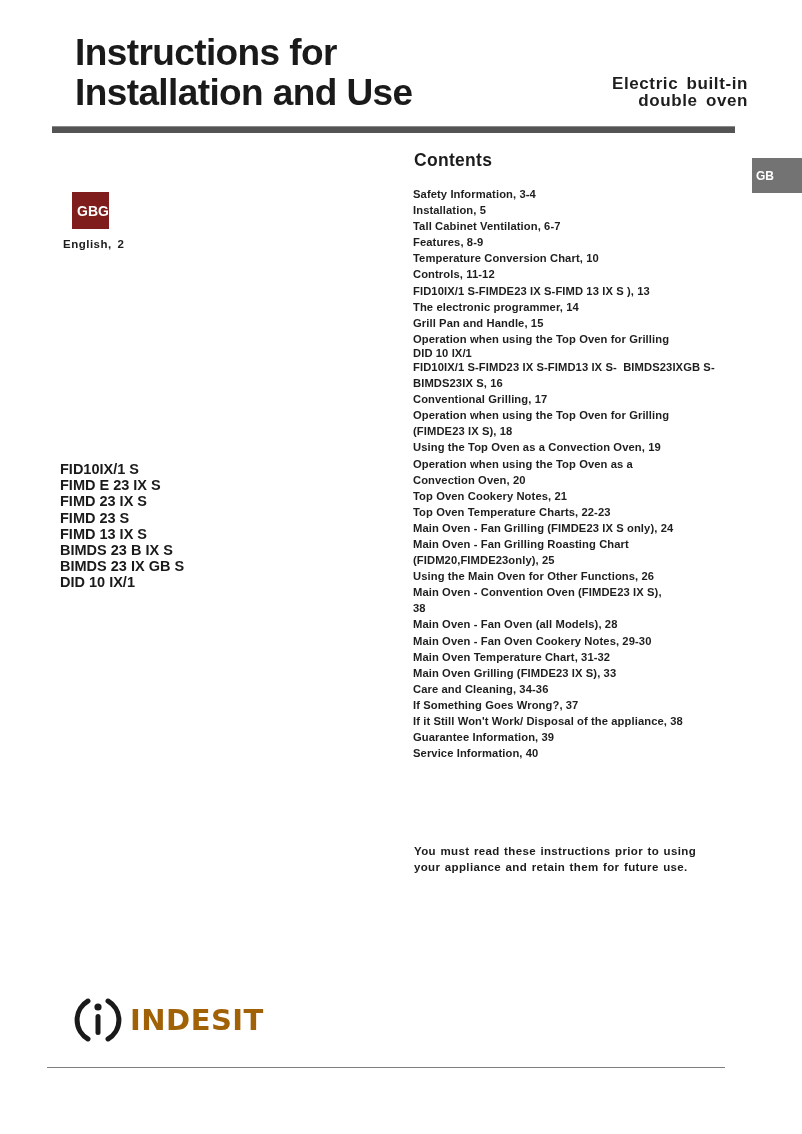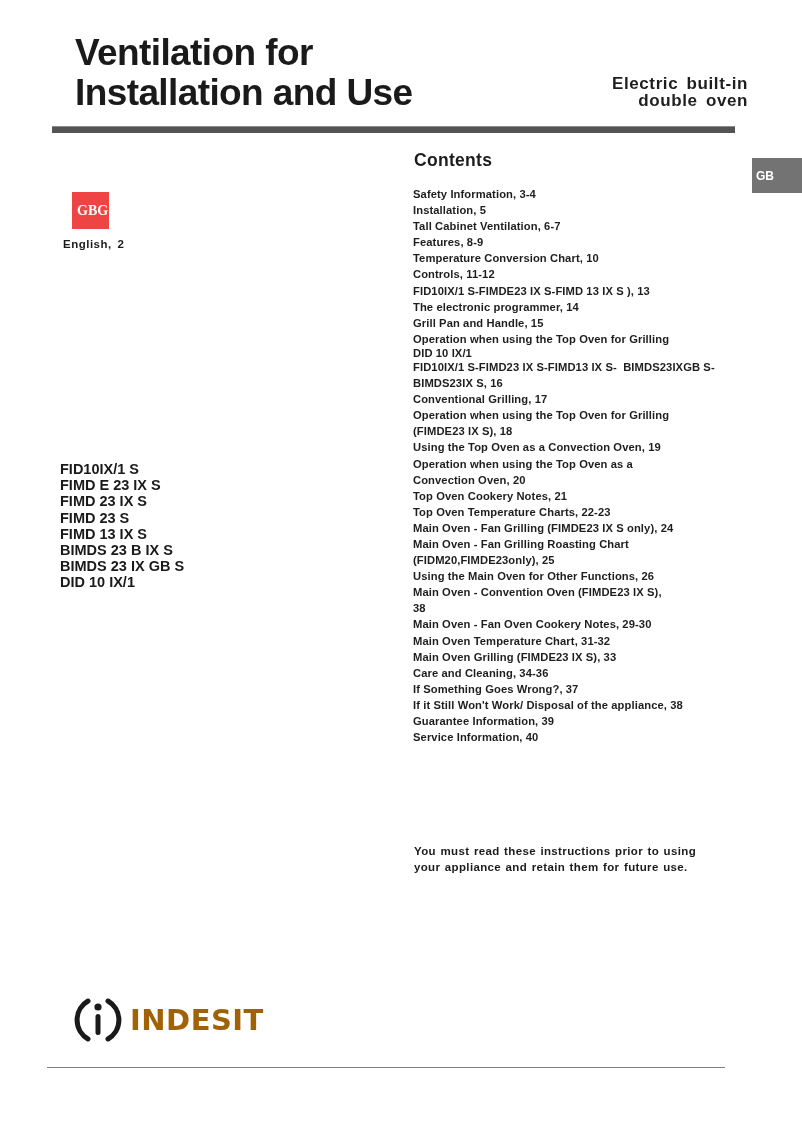--- a/index.html
+++ b/index.html
@@ -21,22 +21,22 @@
       position: absolute; left: 52px; top: 126px; width: 683px; height: 7px;
       background: #545454; border-top: 1px solid #8a8a8a; box-sizing: border-box;
     }
     .lang-tab {
       position: absolute; left: 752px; top: 158px; width: 50px; height: 35px;
       background: #737373; color: #fff; font-weight: bold; font-size: 12px;
       box-sizing: border-box; padding: 11px 0 0 4px;
     }
     .lang-badge {
       position: absolute; left: 72px; top: 192px; width: 37px; height: 37px;
-      background: #ef4444; color: #fff; font-weight: bold; font-size: 14px;
-      box-sizing: border-box; padding: 11px 0 0 5px; overflow: hidden; white-space: nowrap; font-family: Liberation Serif, serif;
+      background: #7f1d1d; color: #fff; font-weight: bold; font-size: 14px;
+      box-sizing: border-box; padding: 11px 0 0 5px; overflow: hidden; white-space: nowrap;
     }
     .lang-label {
       position: absolute; left: 63px; top: 238px; font-size: 11.5px; font-weight: bold;
       letter-spacing: 0.5px; word-spacing: 2px;
     }
     .models {
       position: absolute; left: 60px; top: 461px; font-size: 14.5px; font-weight: bold;
       line-height: 16.2px; color: #1a1a1a;
     }
     .models div { white-space: nowrap; }
@@ -63,21 +63,21 @@
       font-family: "DejaVu Sans", sans-serif;
     }
     .bottom-rule {
       position: absolute; left: 47px; top: 1067px; width: 678px; height: 1px; background: #7e7e7e;
     }
   </style>
 </head>
 <body>
 
 <div class="title">
-  <div>Ventilation for</div>
+  <div>Instructions for</div>
   <div>Installation and Use</div>
 </div>
 
 <div class="subtitle">
   <div>Electric built-in</div>
   <div>double oven</div>
 </div>
 
 <div class="top-rule"></div>
 
@@ -120,20 +120,21 @@
   <div>Operation when using the Top Oven as a</div>
   <div>Convection Oven, 20</div>
   <div>Top Oven Cookery Notes, 21</div>
   <div>Top Oven Temperature Charts, 22-23</div>
   <div>Main Oven - Fan Grilling (FIMDE23 IX S only), 24</div>
   <div>Main Oven - Fan Grilling Roasting Chart</div>
   <div>(FIDM20,FIMDE23only), 25</div>
   <div>Using the Main Oven for Other Functions, 26</div>
   <div>Main Oven - Convention Oven (FIMDE23 IX S),</div>
   <div>38</div>
+  <div>Main Oven - Fan Oven (all Models), 28</div>
   <div>Main Oven - Fan Oven Cookery Notes, 29-30</div>
   <div>Main Oven Temperature Chart, 31-32</div>
   <div>Main Oven Grilling (FIMDE23 IX S), 33</div>
   <div>Care and Cleaning, 34-36</div>
   <div>If Something Goes Wrong?, 37</div>
   <div>If it Still Won't Work/ Disposal of the appliance, 38</div>
   <div>Guarantee Information, 39</div>
   <div>Service Information, 40</div>
 </div>
 

